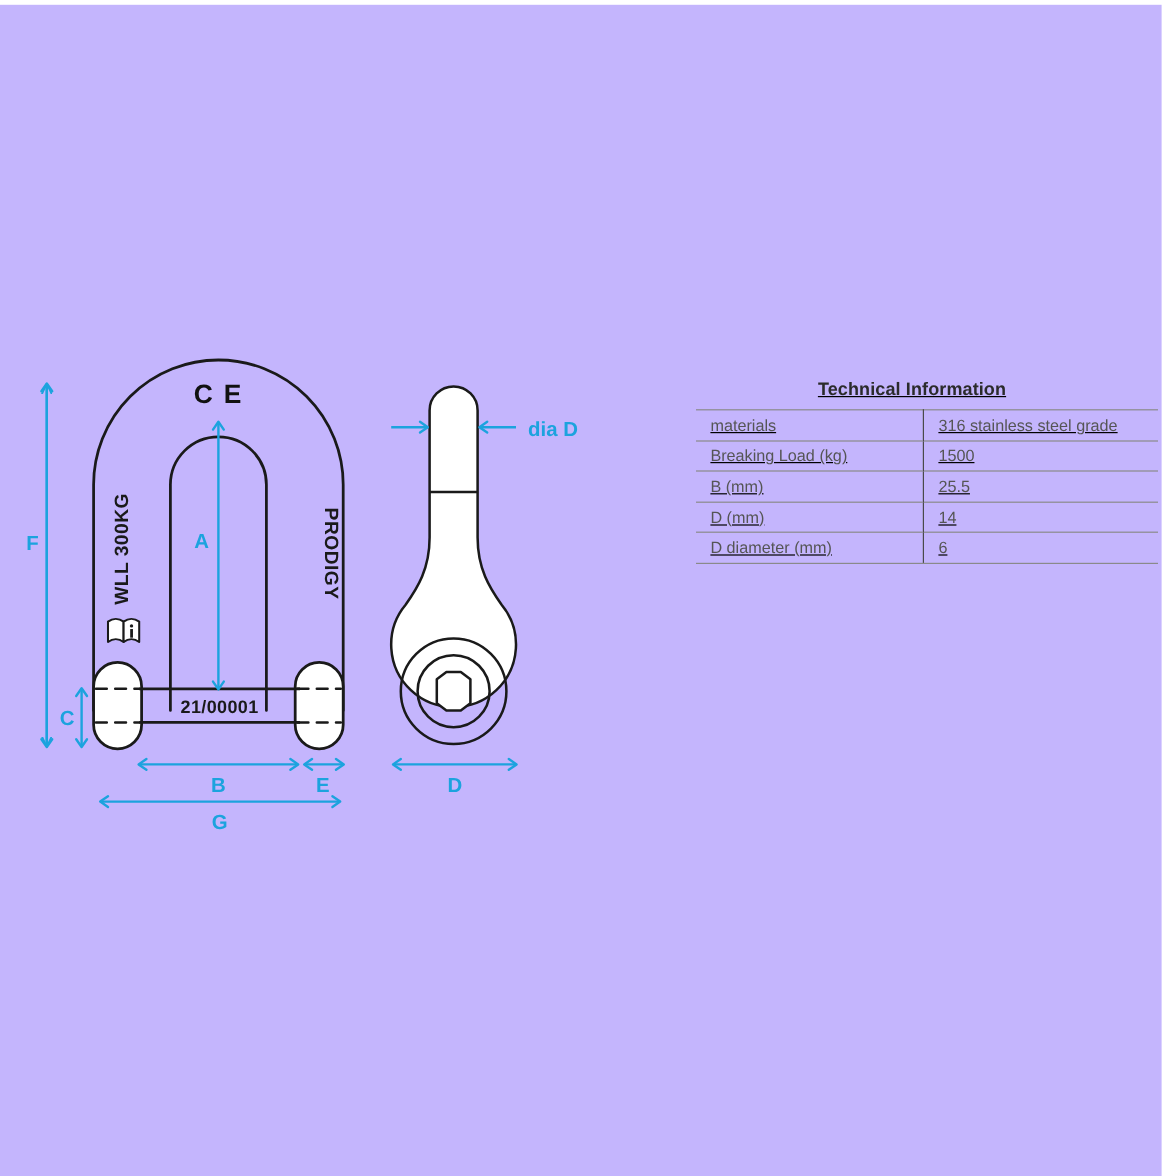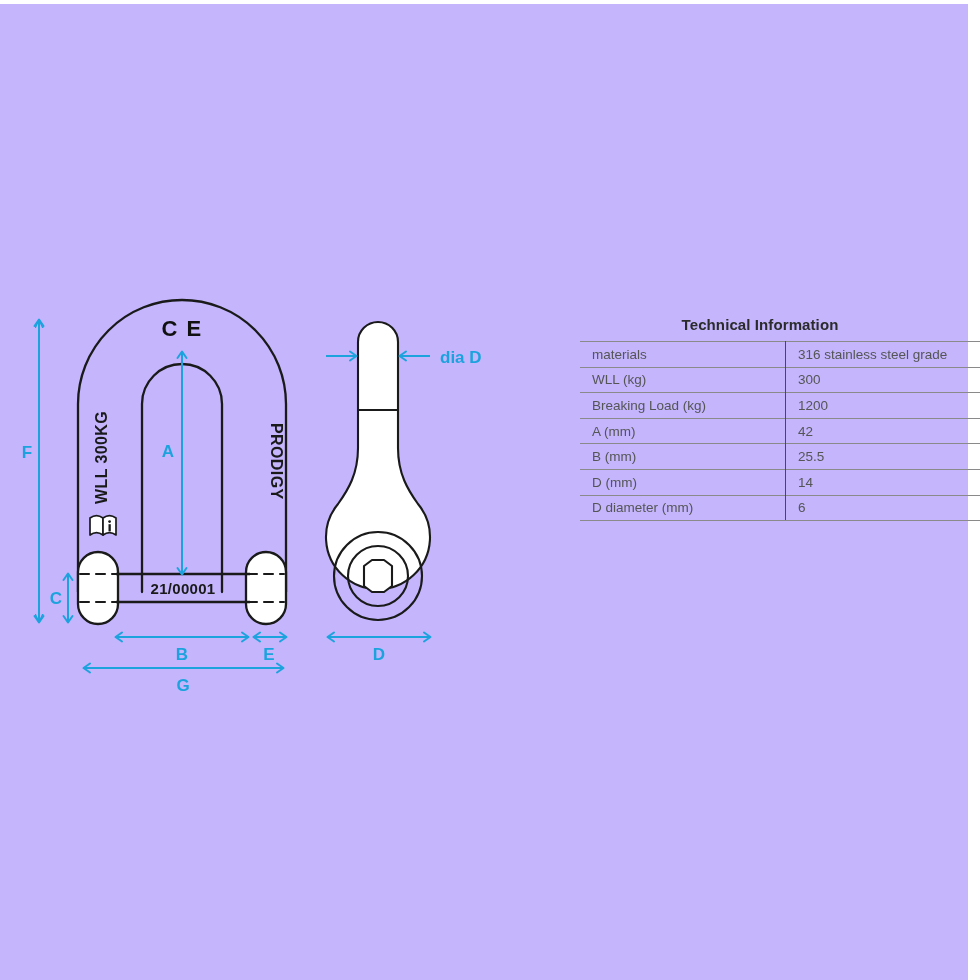--- a/index.html
+++ b/index.html
@@ -24,20 +24,21 @@
   .drawing {
     position: absolute;
     left: 0; top: 0;
   }
   
   #spec-panel {
     position: absolute;
     left: 580px;
     top: 312px;
     width: 360px;
+    text-decoration: underline;
   }
   #spec-title {
     font-size: 15px;
     font-weight: bold;
     color: #2b2b2b;
     text-align: center;
     letter-spacing: 0.1px;
     margin: 0 0 8px 0;
     font-family: "Liberation Sans", sans-serif;
   }
@@ -45,21 +46,21 @@
     border-collapse: collapse;
     width: 360px;
     table-layout: fixed;
   }
   table#spec-table tr {
     height: 25.6px;
   }
   table#spec-table td {
     font-size: 13.5px;
     color: #555555;
-    padding: 0 16px 0 12px;
+    padding: 0 0 0 12px;
     vertical-align: middle;
     border-top: 1px solid #8a8a8a;
     font-family: "Liberation Sans", sans-serif;
     white-space: nowrap;
     overflow: hidden;
   }
   table#spec-table tr:last-child td {
     border-bottom: 1px solid #8a8a8a;
   }
   td.spec-label {
@@ -242,30 +243,22 @@
 
   <div id="spec-panel">
     <div id="spec-title">Technical Information</div>
     <table id="spec-table">
       <tbody id="spec-tbody">
           <tr>
             <td class="spec-label">materials</td>
             <td class="spec-value">316 stainless steel grade</td>
           </tr>
           <tr>
-            <td class="spec-label">WLL (kg)</td>
-            <td class="spec-value">300</td>
-          </tr>
-          <tr>
             <td class="spec-label">Breaking Load (kg)</td>
-            <td class="spec-value">1200</td>
-          </tr>
-          <tr>
-            <td class="spec-label">A (mm)</td>
-            <td class="spec-value">42</td>
+            <td class="spec-value">1500</td>
           </tr>
           <tr>
             <td class="spec-label">B (mm)</td>
             <td class="spec-value">25.5</td>
           </tr>
           <tr>
             <td class="spec-label">D (mm)</td>
             <td class="spec-value">14</td>
           </tr>
           <tr>

